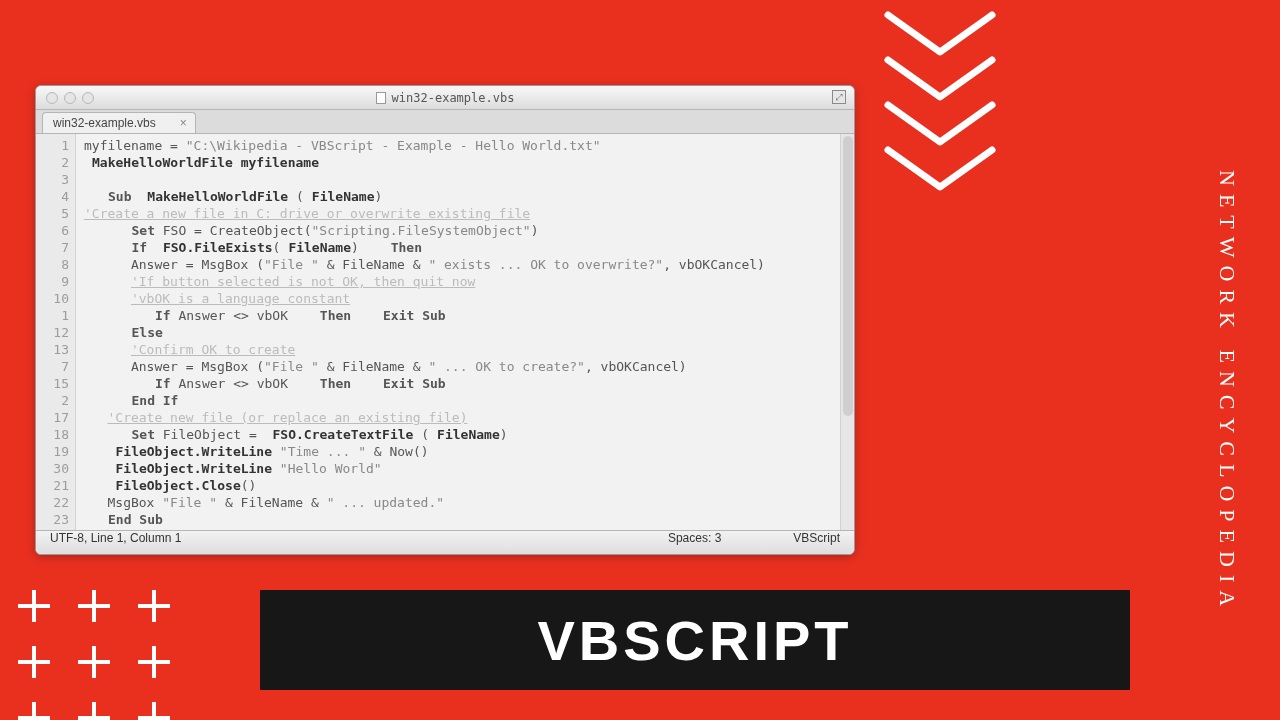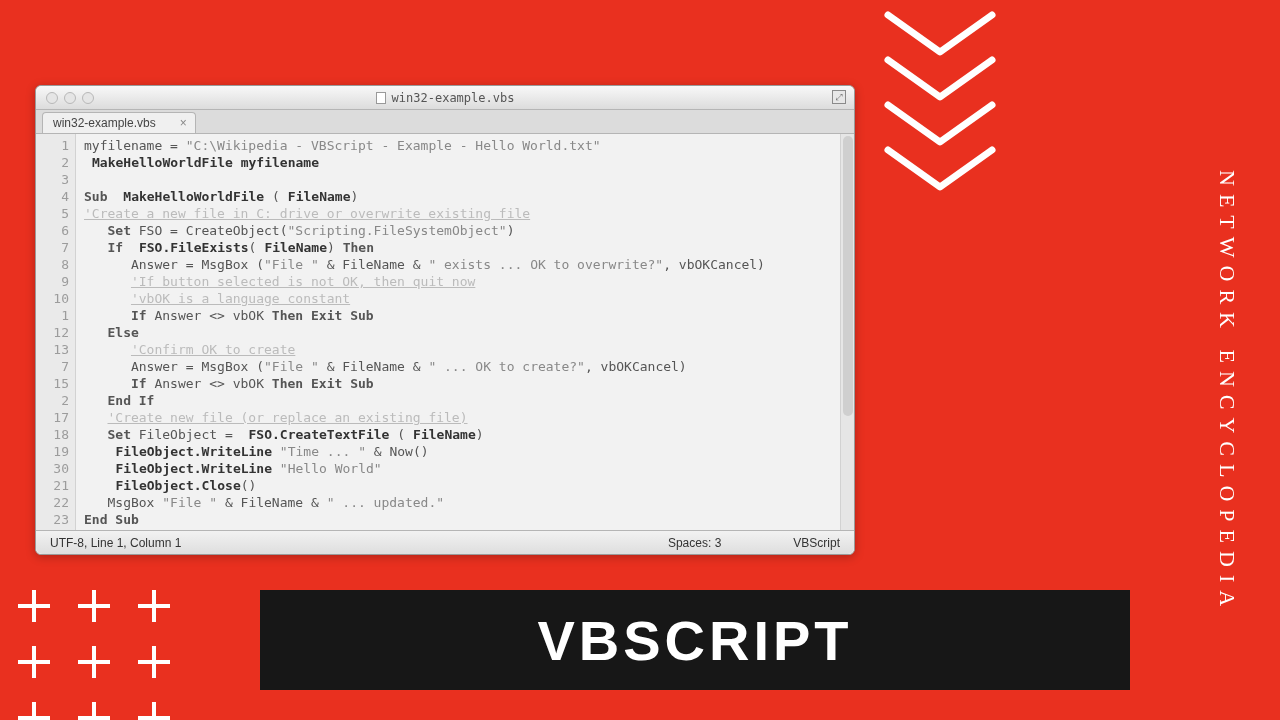--- a/index.html
+++ b/index.html
@@ -177,21 +177,21 @@
   .gutter div { height: 17px; }
   .code {
     flex: 1;
     padding: 3px 0 0 8px;
     line-height: 17px;
     white-space: pre;
     color: #555;
     overflow: hidden;
   }
   .code .line { height: 17px; }
-  .kw  { color: #555; font-weight: bold; }
+  .kw  { color: #555; font-weight: bold; margin-left: 24px; }
   .b   { color: #333; font-weight: bold; padding-left: 8px; }
   .str { color: #888; }
   .cmt { color: #bbb; text-decoration: underline; }
   .scrollbar {
     width: 14px;
     background: #e6e6e6;
     border-left: 1px solid #d2d2d2;
     position: relative;
   }
   .thumb {
@@ -200,21 +200,21 @@
     background: #cfcfcf;
     border-radius: 5px;
   }
 
   .statusbar {
     height: 24px;
     background: linear-gradient(#f2f2f2,#dedede);
     border-top: 1px solid #b5b5b5;
     border-radius: 0 0 6px 6px;
     display: flex;
-    align-items: center;
+    align-items: flex-start;
     padding: 0 14px;
     font-size: 12px;
     color: #333;
     font-family: "Helvetica Neue", Arial, sans-serif;
     gap: 12px;
   }
   .statusbar .spacer { flex: 1; }
 </style>
 </head>
 <body>

